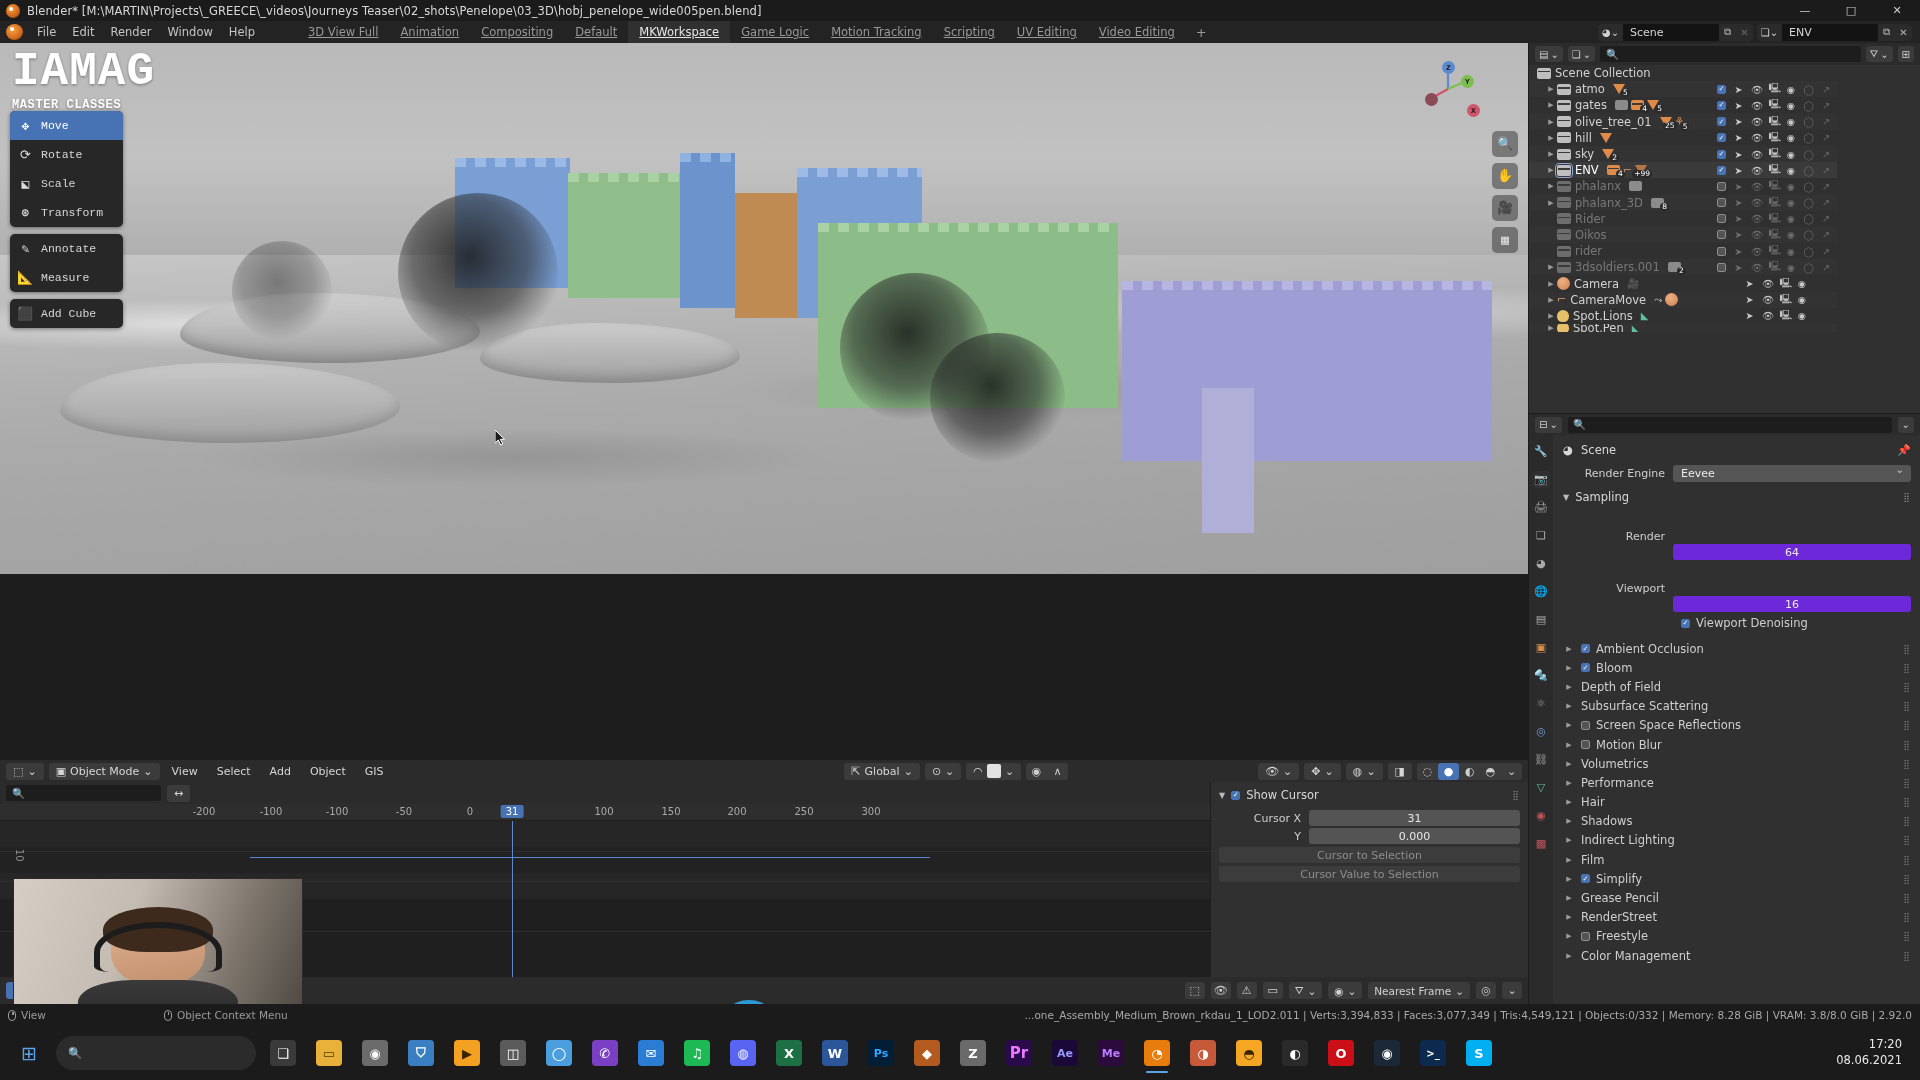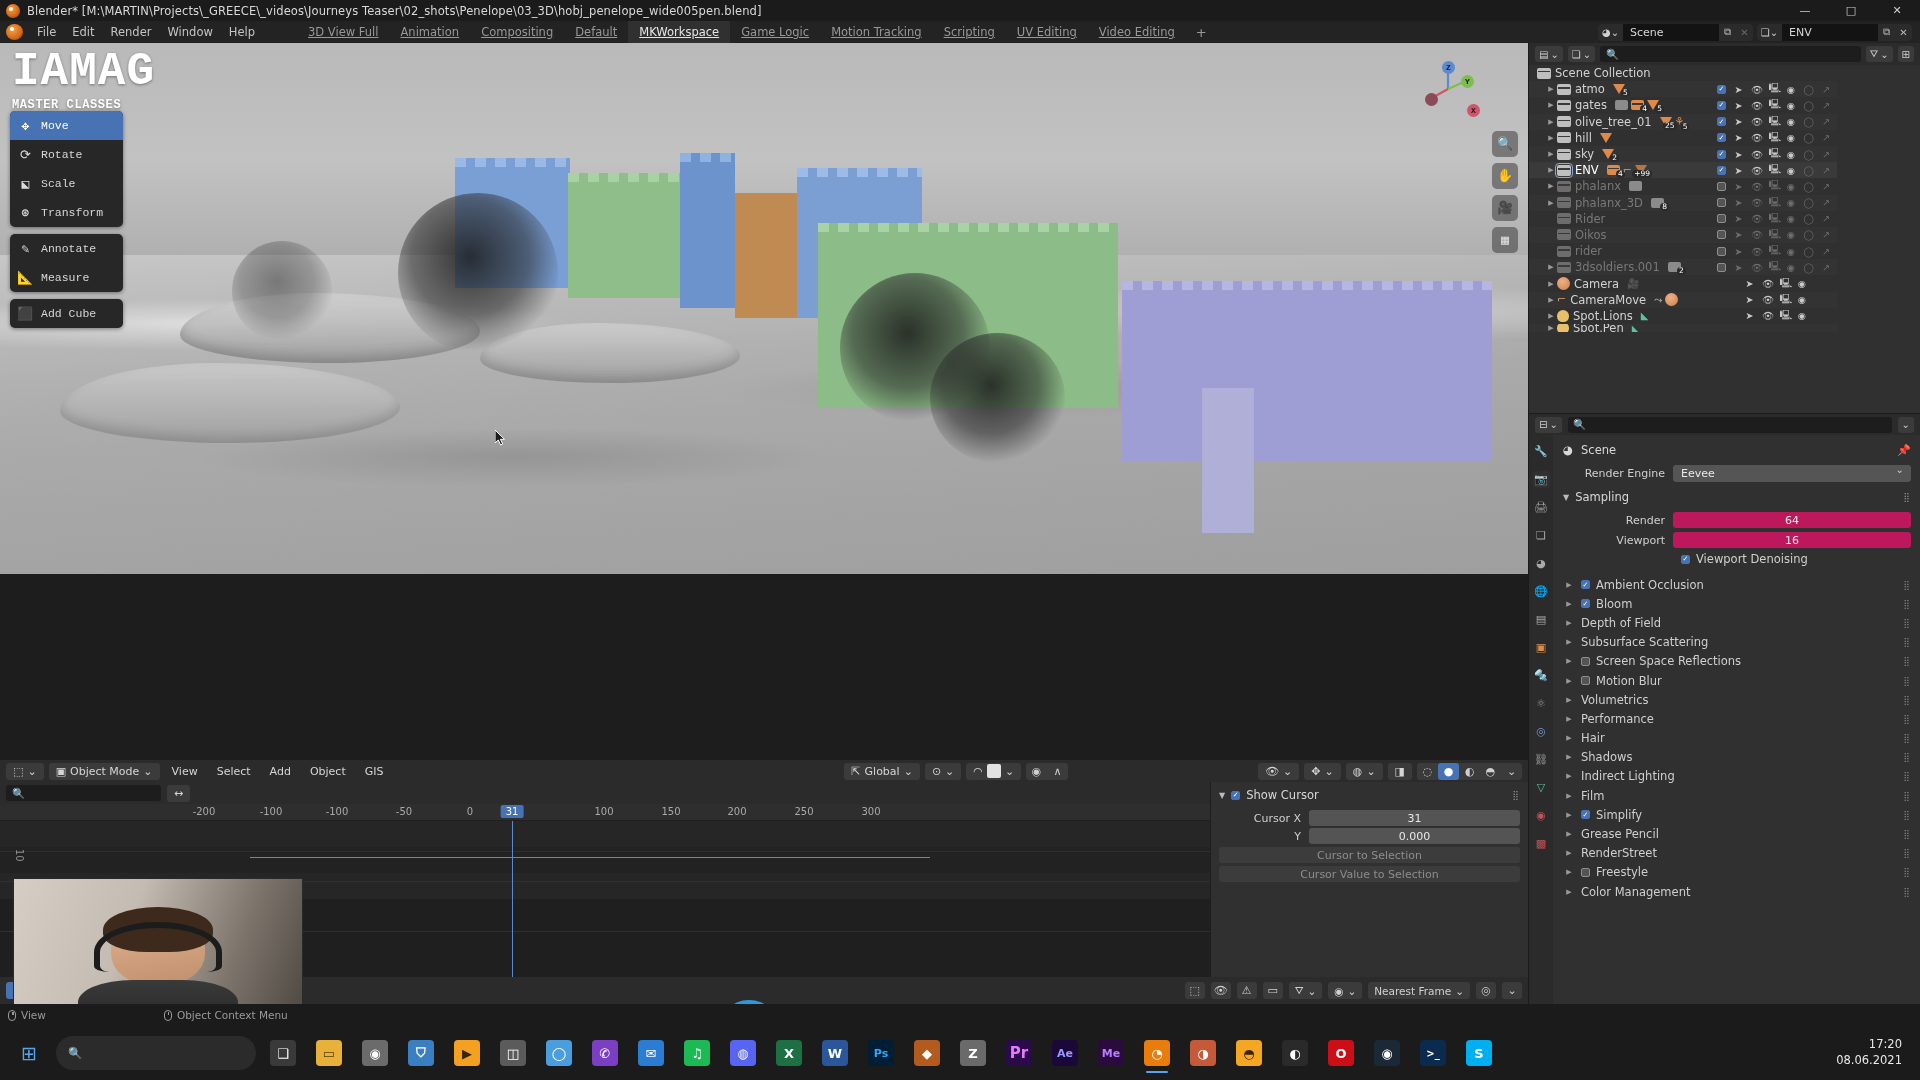--- a/index.html
+++ b/index.html
@@ -188,22 +188,22 @@
   .pt { width:17px; height:17px; display:flex; align-items:center; justify-content:center;
     font-size:11px; color:#a9a9a9; border-radius:3px; }
   .pt.active { background:#303030; color:#e3e3e3; }
   .pr-body { position:absolute; left:24px; top:21px; width:368px; height:570px; padding:4px 0; }
   .pb-title { display:flex; align-items:center; gap:8px; padding:4px 10px; color:#d8d8d8; font-size:11.5px;}
   .pb-row { display:flex; align-items:center; margin:4px 10px; }
   .pb-lbl { width:110px; text-align:right; padding-right:8px; color:#cfcfcf; font-size:11px; }
   .pb-dd { flex:1; height:17px; background:#555555; border-radius:3px; color:#e9e9e9; font-size:11px;
     display:flex; align-items:center; padding:0 8px; position:relative; }
   .pb-dd:after { content:"⌄"; position:absolute; right:7px; top:-1px; color:#cfcfcf; font-size:10px; }
-  .pb-num { flex:1; height:16px; background:#be185d; border-radius:3px; color:#e9e9e9; font-size:11px;
-    display:flex; align-items:center; justify-content:center; }
+  .pb-num { flex:1; height:16px; background:#6d28d9; border-radius:3px; color:#e9e9e9; font-size:11px;
+    display:flex; align-items:center; justify-content:center;margin-top:32px; }
   .pb-sec { display:flex; align-items:center; gap:6px; padding:4px 10px; color:#d8d8d8; font-size:11.5px;}
   .pb-sec .dots { margin-left:auto; color:#8a8a8a; font-size:9px; letter-spacing:1px; }
   .pb-chk { display:flex; align-items:center; gap:6px; margin:3px 10px; color:#cfcfcf; font-size:11.5px;}
   .pan-row { display:flex; align-items:center; gap:6px; height:19.2px; padding:0 10px; color:#cfcfcf; font-size:11.5px;}
   .pan-row .dots { margin-left:auto; color:#7e7e7e; font-size:9px; letter-spacing:1px;}
 
   
   .webcam { position:absolute; left:13px; top:878px; width:290px; height:163px; overflow:hidden;
     background:linear-gradient(160deg,#cfc6bd 0%,#b8aea3 45%,#6d655c 100%); border:1px solid #2a2a2a;}
   .wc-wall{position:absolute;inset:0;background:linear-gradient(110deg,#d6cec5 0%,#c4bcb2 38%,#7d756c 72%,#4a443e 100%);}
@@ -1050,20 +1050,21 @@
 
   <div class="statusbar">
     <div class="sb-item">
       <span class="mouse-glyph"></span>
       <span>View</span>
     </div>
     <div class="sb-item" style="margin-left:110px;">
       <span class="mouse-glyph"></span>
       <span>Object Context Menu</span>
     </div>
+    <div class="sb-right">...one_Assembly_Medium_Brown_rkdau_1_LOD2.011 | Verts:3,394,833 | Faces:3,077,349 | Tris:4,549,121 | Objects:0/332 | Memory: 8.28 GiB | VRAM: 3.8/8.0 GiB | 2.92.0</div>
   </div>
 
   <div class="taskbar">
     <div class="tsk" style="font-size:19px;color:#5ba3e8;">⊞</div>
     <div class="tsk-search" placeholder="">
       <span>🔍</span>
     </div>
     <div class="tsk">
         <span class="sq" style="background:#3a3a3a;">❑</span>
       </div>

